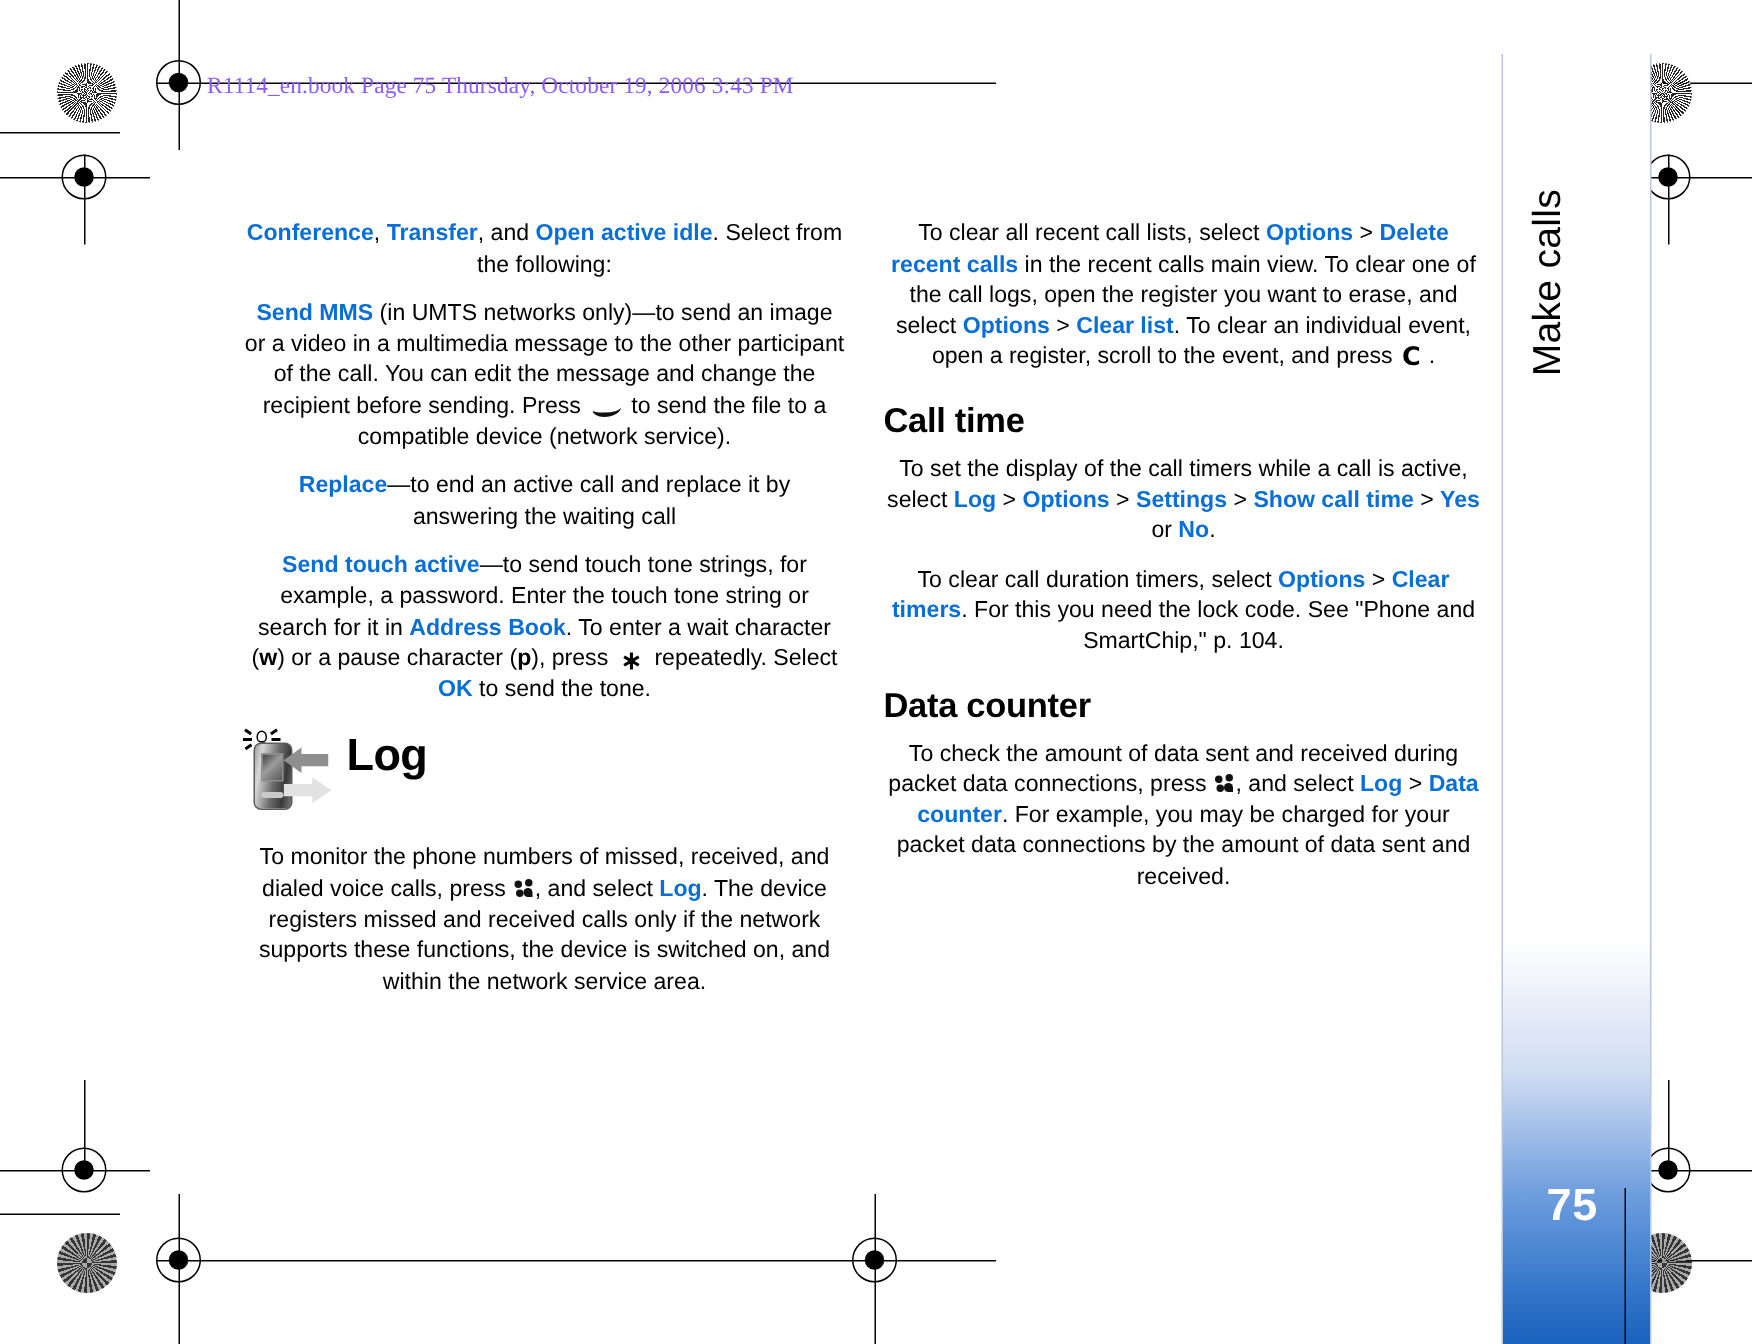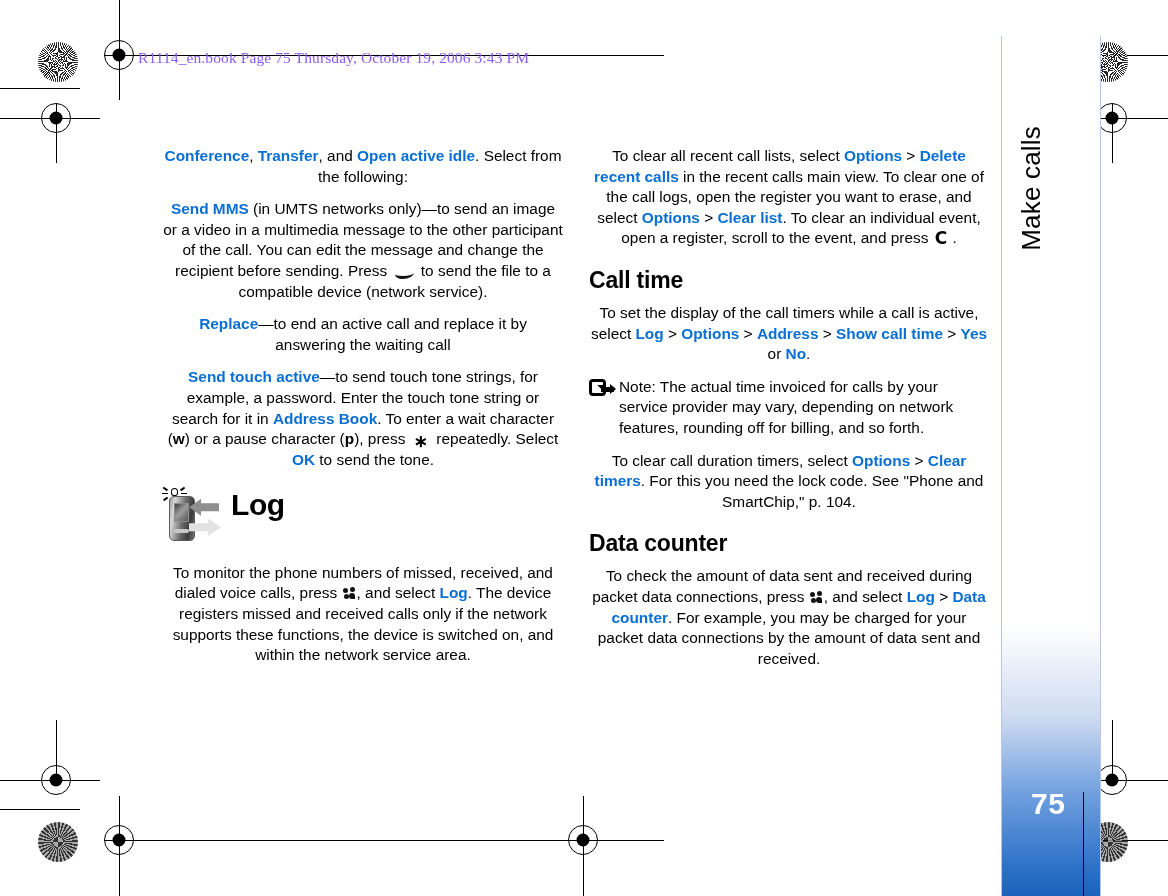--- a/index.html
+++ b/index.html
@@ -361,33 +361,22 @@
     <span class="title">Log</span>
   </div>
 
   <p id="p-log-intro">To monitor the phone numbers of missed, received, and dialed voice calls, press <span class="glyph key-menu"><s class="d1"></s><s class="d2"></s><s class="d3"></s><s class="d4"></s></span>, and select <b class="kw">Log</b>. The device registers missed and received calls only if the network supports these functions, the device is switched on, and within the network service area.</p>
 </div>
 
 <div class="col" id="col-right">
   <p id="p-clear-recent">To clear all recent call lists, select <b class="kw">Options</b> &gt; <b class="kw">Delete recent calls</b> in the recent calls main view. To clear one of the call logs, open the register you want to erase, and select <b class="kw">Options</b> &gt; <b class="kw">Clear list</b>. To clear an individual event, open a register, scroll to the event, and press <span class="glyph key-c">C</span> .</p>
 
   <h2 class="sect">Call time</h2>
-  <p id="p-set-display-timers">To set the display of the call timers while a call is active, select <b class="kw">Log</b> &gt; <b class="kw">Options</b> &gt; <b class="kw">Address</b> &gt; <b class="kw">Show call time</b> &gt; <b class="kw">Yes</b> or <b class="kw">No</b>.</p>
-
-  <div class="callout">
-    <span class="ico">
-      <span class="noteico">
-        <span class="sq"></span>
-        <span class="fold"></span>
-        <span class="arr"></span>
-        <span class="arrhead"></span>
-      </span>
-    </span>
-    <span id="note-text">Note: The actual time invoiced for calls by your service provider may vary, depending on network features, rounding off for billing, and so forth.</span>
-  </div>
+  <p id="p-set-display-timers">To set the display of the call timers while a call is active, select <b class="kw">Log</b> &gt; <b class="kw">Options</b> &gt; <b class="kw">Settings</b> &gt; <b class="kw">Show call time</b> &gt; <b class="kw">Yes</b> or <b class="kw">No</b>.</p>
+
 
   <p id="p-clear-timers">To clear call duration timers, select <b class="kw">Options</b> &gt; <b class="kw">Clear timers</b>. For this you need the lock code. See "Phone and SmartChip," p. 104.</p>
 
   <h2 class="sect">Data counter</h2>
   <p id="p-data-counter">To check the amount of data sent and received during packet data connections, press <span class="glyph key-menu"><s class="d1"></s><s class="d2"></s><s class="d3"></s><s class="d4"></s></span>, and select <b class="kw">Log</b> &gt; <b class="kw">Data counter</b>. For example, you may be charged for your packet data connections by the amount of data sent and received.</p>
 </div>
 
 <div id="side-tab">
   <div class="tabtitle">Make calls</div>
   <div class="pagenum">75</div>

